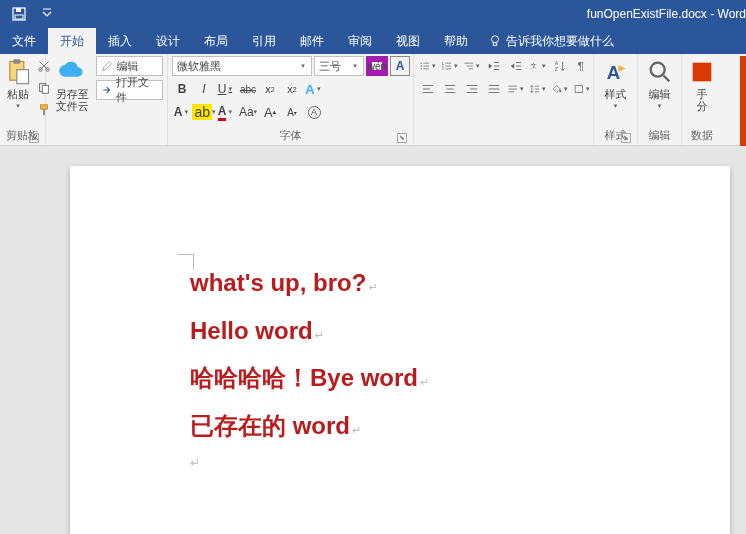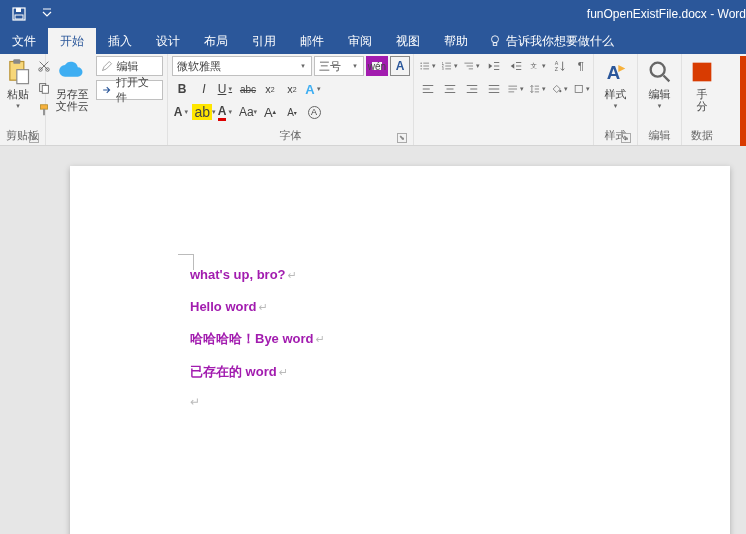--- a/index.html
+++ b/index.html
@@ -41,21 +41,21 @@
 .font-size { width: 50px; height: 20px; border: 1px solid #c0c0c0; background: #fff; font-size: 11px; padding: 0 4px; display: flex; align-items: center; justify-content: space-between; cursor: pointer; }
 .wen-box { width: 22px; height: 20px; border: 6px solid #a21caf; display: flex; align-items: center; justify-content: center; font-size: 10px; cursor: pointer; }
 .A-box { width: 20px; height: 20px; border: 1px solid #888; display: flex; align-items: center; justify-content: center; font-size: 12px; font-weight: bold; cursor: pointer; color: #2b579a; }
 
 .txt-btn { min-width: 50px; height: 20px; border: 1px solid #c0c0c0; background: #fff; font-size: 11px; padding: 0 4px; display: flex; align-items: center; gap: 3px; cursor: pointer; }
 
 
 .doc-area { position: absolute; top: 146px; bottom: 0; left: 0; right: 0; background: #e6e6e6; overflow: hidden; }
 .page { position: absolute; left: 70px; top: 20px; width: 660px; height: 500px; background: #fff; box-shadow: 0 2px 6px rgba(0,0,0,.25); padding: 100px 120px 0 120px; }
 .corner { position: absolute; top: 88px; left: 108px; width: 16px; height: 16px; border-left: 1px solid #bbb; border-bottom: 1px solid #bbb; transform: rotate(180deg); }
-.para { font-family: "Microsoft YaHei", sans-serif; font-weight: 700; font-size: 13px; color: #a21caf; line-height: 1.4; margin-bottom: 14px; position: relative; }
+.para { font-family: "Microsoft YaHei", sans-serif; font-weight: 700; font-size: 24px; color: #b91c1c; line-height: 1.4; margin-bottom: 14px; position: relative; }
 .para::after { content: "↵"; font-size: 11px; color: #bbb; font-weight: normal; margin-left: 2px; }
 .empty-para { font-size: 12px; color: #bbb; }
 
 .red-strip { position: absolute; right: 0; top: 56px; width: 6px; height: 90px; background: #d83b01; }
 </style>
 </head>
 <body>
 
 <div class="titlebar">
   <div class="qat">

